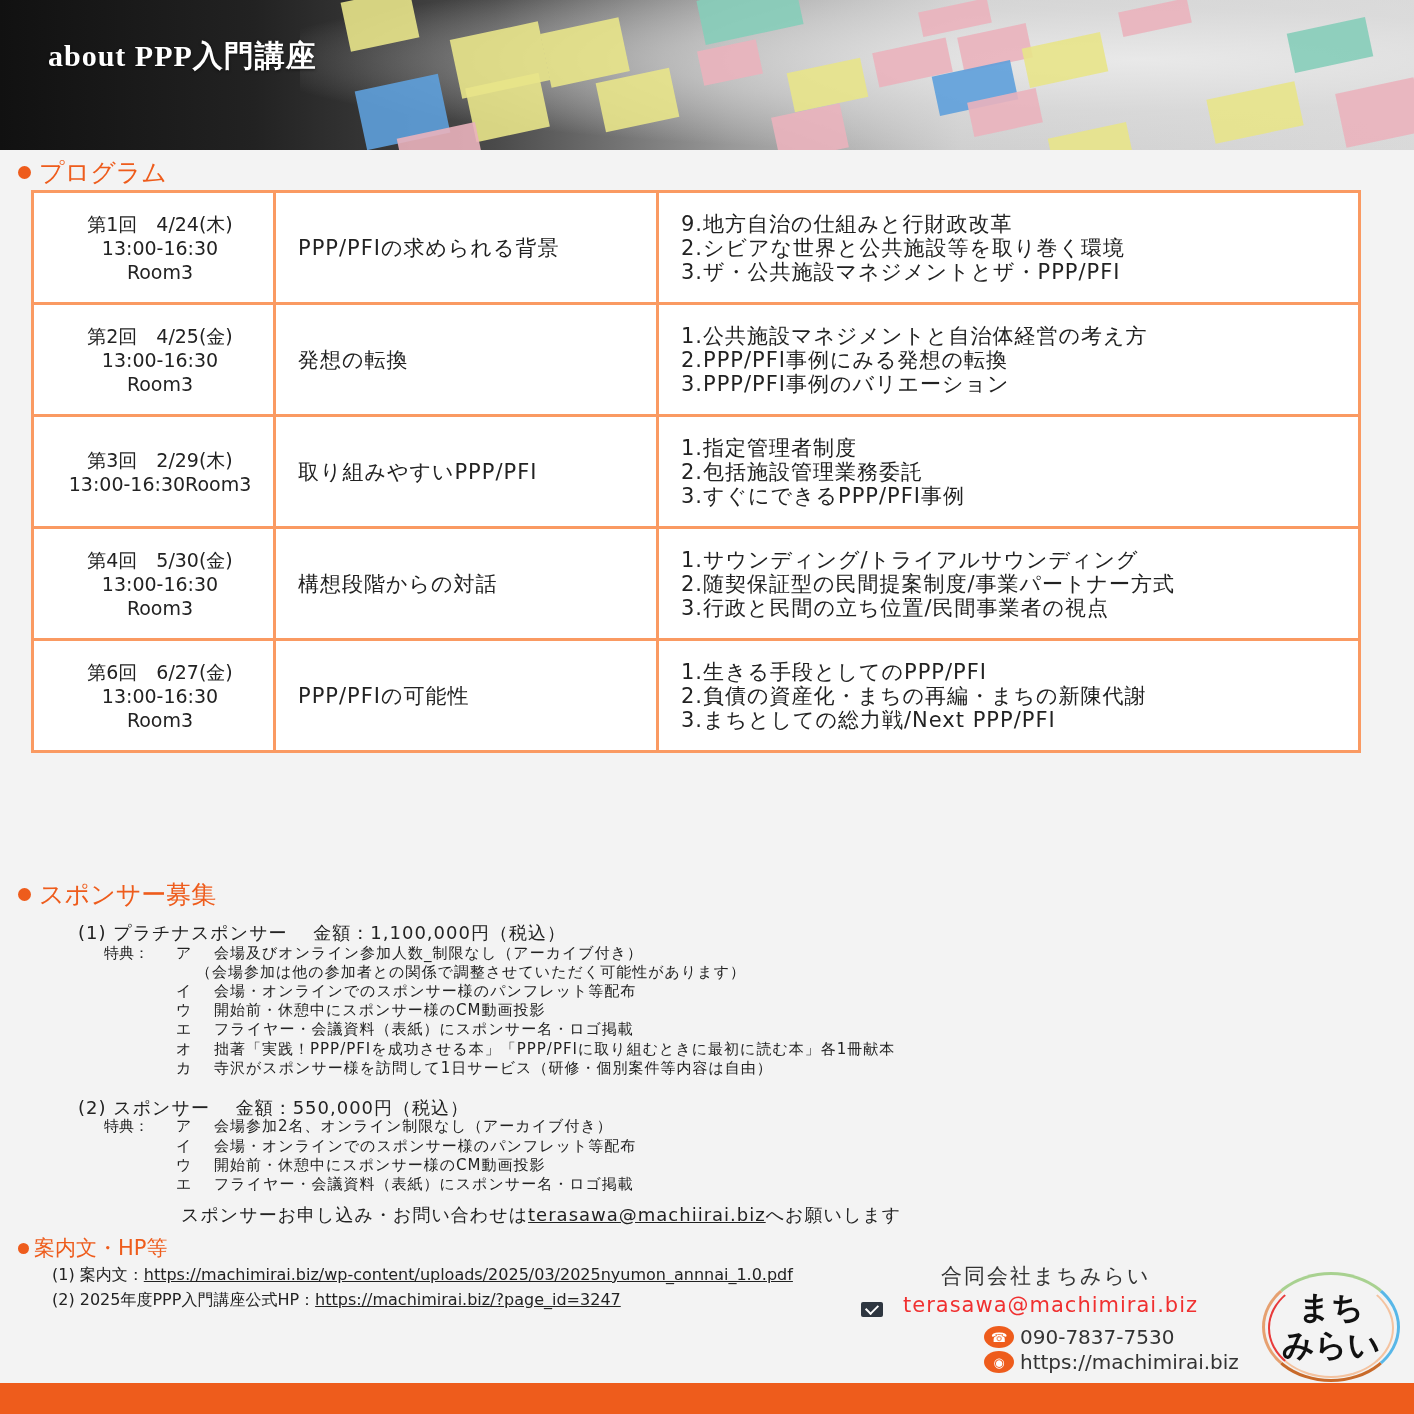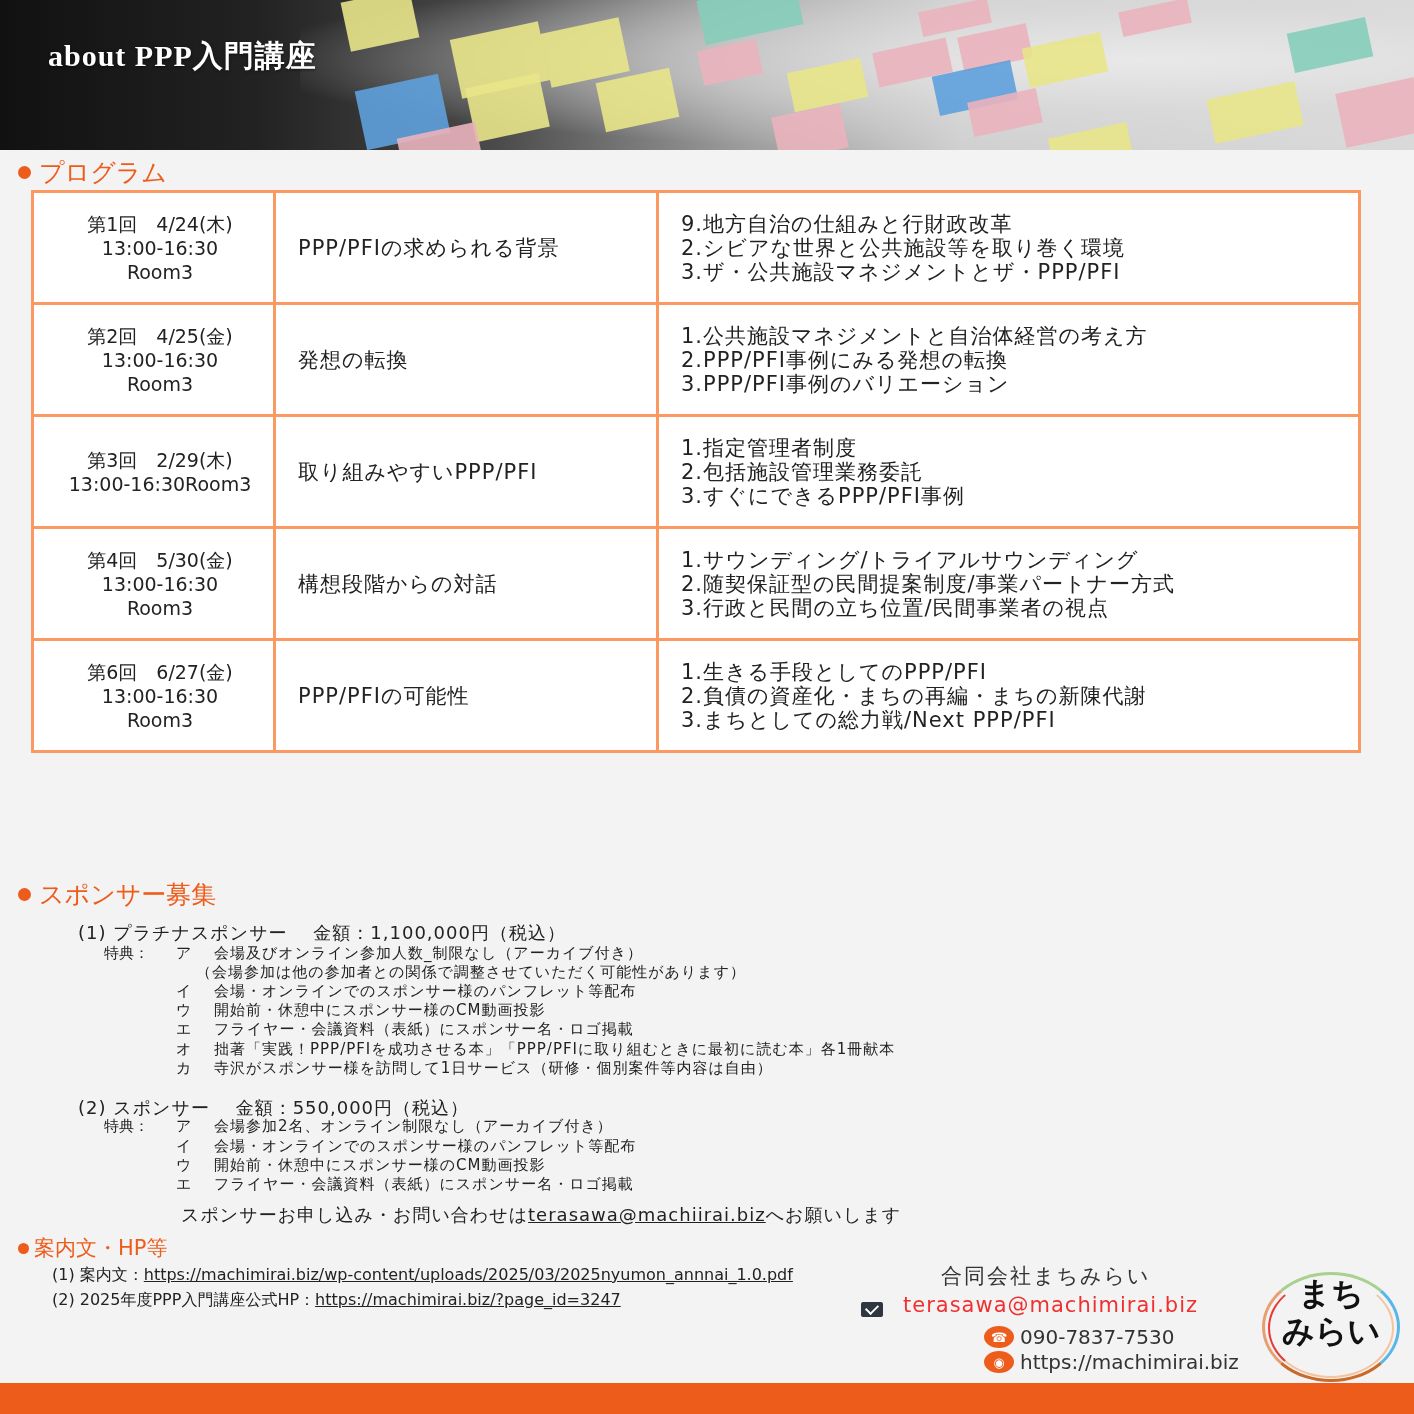--- a/index.html
+++ b/index.html
@@ -82,21 +82,21 @@
   }
   .logo .ring {
     position: absolute; inset: 0; border-radius: 50%;
     border: 3px solid #58b7e8; border-left-color: #e6a070; border-bottom-color: #c86a2a; border-top-color: #a8d190;
   }
   .logo .ring2 {
     position: absolute; left: 6px; top: 6px; right: 6px; bottom: 4px; border-radius: 50%;
     border: 2px solid #f4c3a0; border-left-color: #e83a3a; border-top-color: transparent;
   }
   .logo .txt {
-    position: absolute; left: 0; right: 0; top: 2px; text-align: center;
+    position: absolute; left: 0; right: 0; top: 16px; text-align: center;
     font-size: 32px; font-weight: bold; line-height: 38px; color: #111;
   }
   .footer-bar { position: absolute; left: 0; top: 1383px; width: 1414px; height: 31px; background: #ee5c1c; }
 </style>
 </head>
 <body>
 
 <div class="banner">
   <div class="floor"></div>
   <div class="note y" style="left:345px;top:-5px;"></div>

